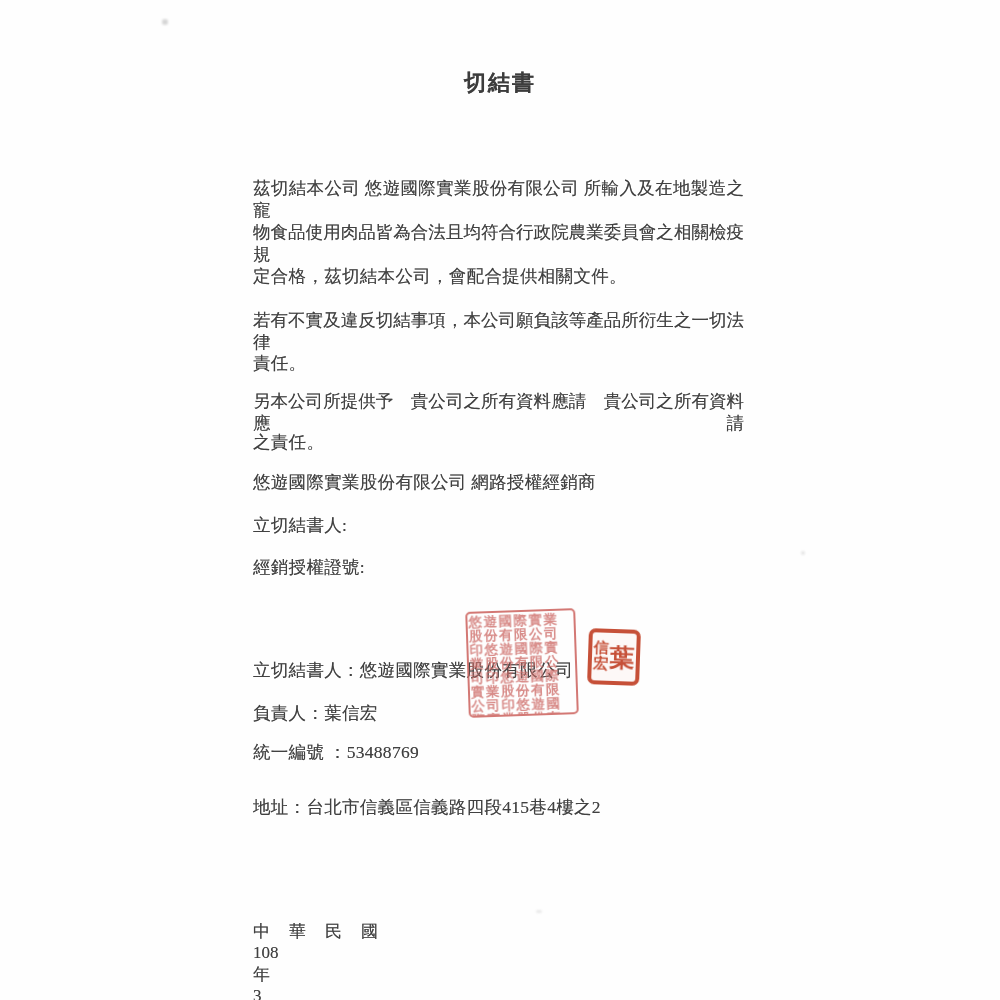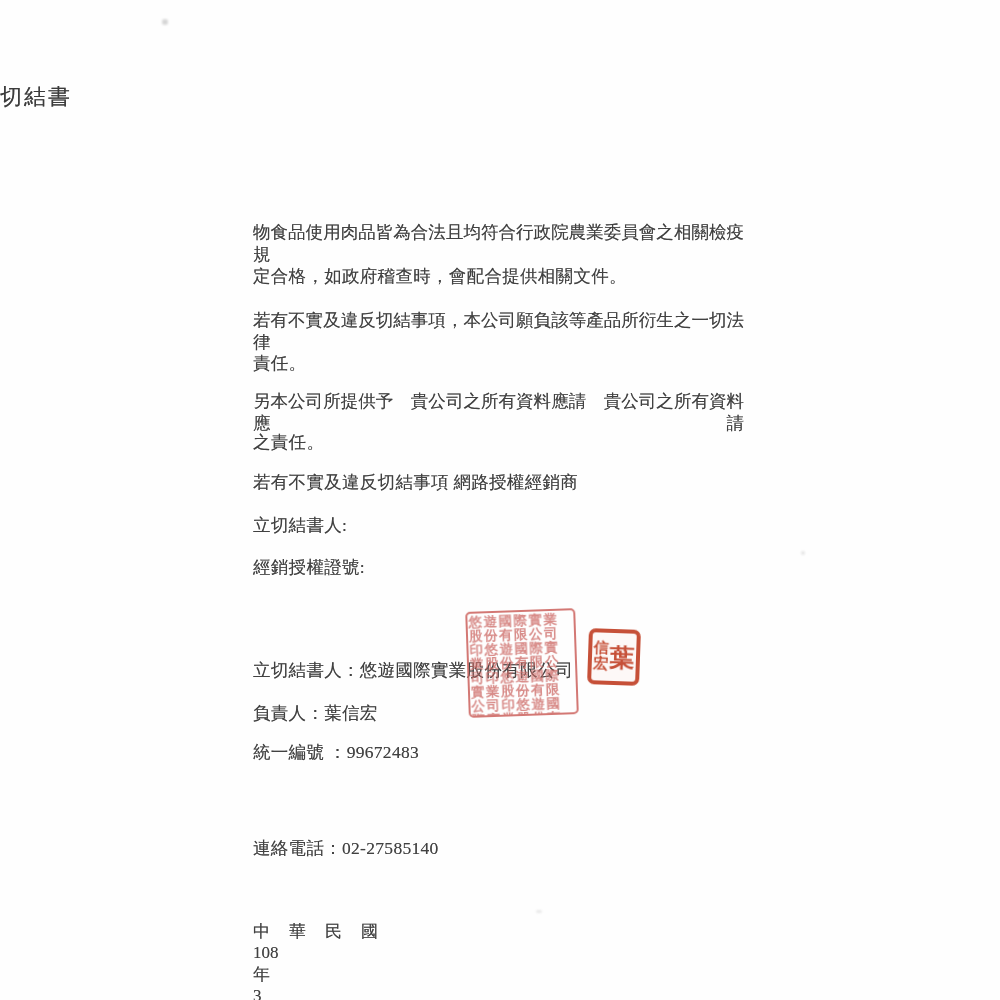--- a/index.html
+++ b/index.html
@@ -1,22 +1,22 @@
 <!DOCTYPE html>
 <html><head>
 <meta charset="utf-8">
 <style>
   html,body { margin:0; padding:0; background:#ffffff; }
   .page {
     position:relative; width:1000px; height:1000px; background:#fefefe;
     font-family:"Liberation Serif","DejaVu Serif",serif; overflow:hidden;
   }
   .title {
-    position:absolute; top:82px; left:0; width:1000px; text-align:left;
-    font-size:22px; letter-spacing:2px; color:#3c3c3c; font-weight:400;
+    position:absolute; top:68px; left:0; width:1000px; text-align:center;
+    font-size:22px; letter-spacing:2px; color:#3c3c3c; font-weight:700;
     text-shadow:0 0 0.6px rgba(60,60,60,0.65);
   }
   .line {
     position:absolute; left:253px; font-size:17.5px; color:#414141;
     white-space:pre; letter-spacing:0.3px; line-height:22px;
     text-shadow:0 0 0.6px rgba(64,64,64,0.55);
   }
   .justified {
     width:491px; white-space:normal; text-align:justify; text-align-last:justify;
     letter-spacing:0;
@@ -55,34 +55,35 @@
 <body>
 
 <div class="page">
 
   <div class="speck s1"></div>
   <div class="speck s2"></div>
   <div class="speck s3"></div>
 
   <div class="title">切結書</div>
 
+  <div class="line justified" style="top:177px">茲切結本公司 悠遊國際實業股份有限公司 所輸入及在地製造之寵</div>
   <div class="line justified" style="top:221px">物食品使用肉品皆為合法且均符合行政院農業委員會之相關檢疫規</div>
-  <div class="line" style="top:265px">定合格，如政府稽查時，會配合提供相關文件。</div>
+  <div class="line" style="top:265px">定合格，茲切結本公司，會配合提供相關文件。</div>
   <div class="line justified" style="top:309px">若有不實及違反切結事項，本公司願負該等產品所衍生之一切法律</div>
   <div class="line" style="top:352px">責任。</div>
   <div class="line justified" style="top:390px">另本公司所提供予　貴公司之所有資料應請　貴公司之所有資料應請</div>
   <div class="line" style="top:431px">之責任。</div>
-  <div class="line" style="top:471px">若有不實及違反切結事項 網路授權經銷商</div>
+  <div class="line" style="top:471px">悠遊國際實業股份有限公司 網路授權經銷商</div>
   <div class="line" style="top:514px">立切結書人:</div>
   <div class="line" style="top:556px">經銷授權證號:</div>
 
   <div class="line" style="top:659px">立切結書人：悠遊國際實業股份有限公司</div>
   <div class="line" style="top:702px">負責人：葉信宏</div>
-  <div class="line" style="top:741px">統一編號 ：99672483</div>
-  <div class="line" style="top:837px">連絡電話：02-27585140</div>
+  <div class="line" style="top:741px">統一編號 ：53488769</div>
+  <div class="line" style="top:796px">地址：台北市信義區信義路四段415巷4樓之2</div>
 
   <div class="company-seal" aria-hidden="true"><span>悠遊國際實業股份有限公司印</span><span>悠遊國際實業股份有限公司印</span><span>悠遊國際實業股份有限公司印</span><span>悠遊國際實業股份有限公司印</span></div>
 
   <div class="personal-seal">
     <div class="ps-right">葉</div>
     <div class="ps-left">
       <span>信</span>
       <span>宏</span>
     </div>
   </div>

